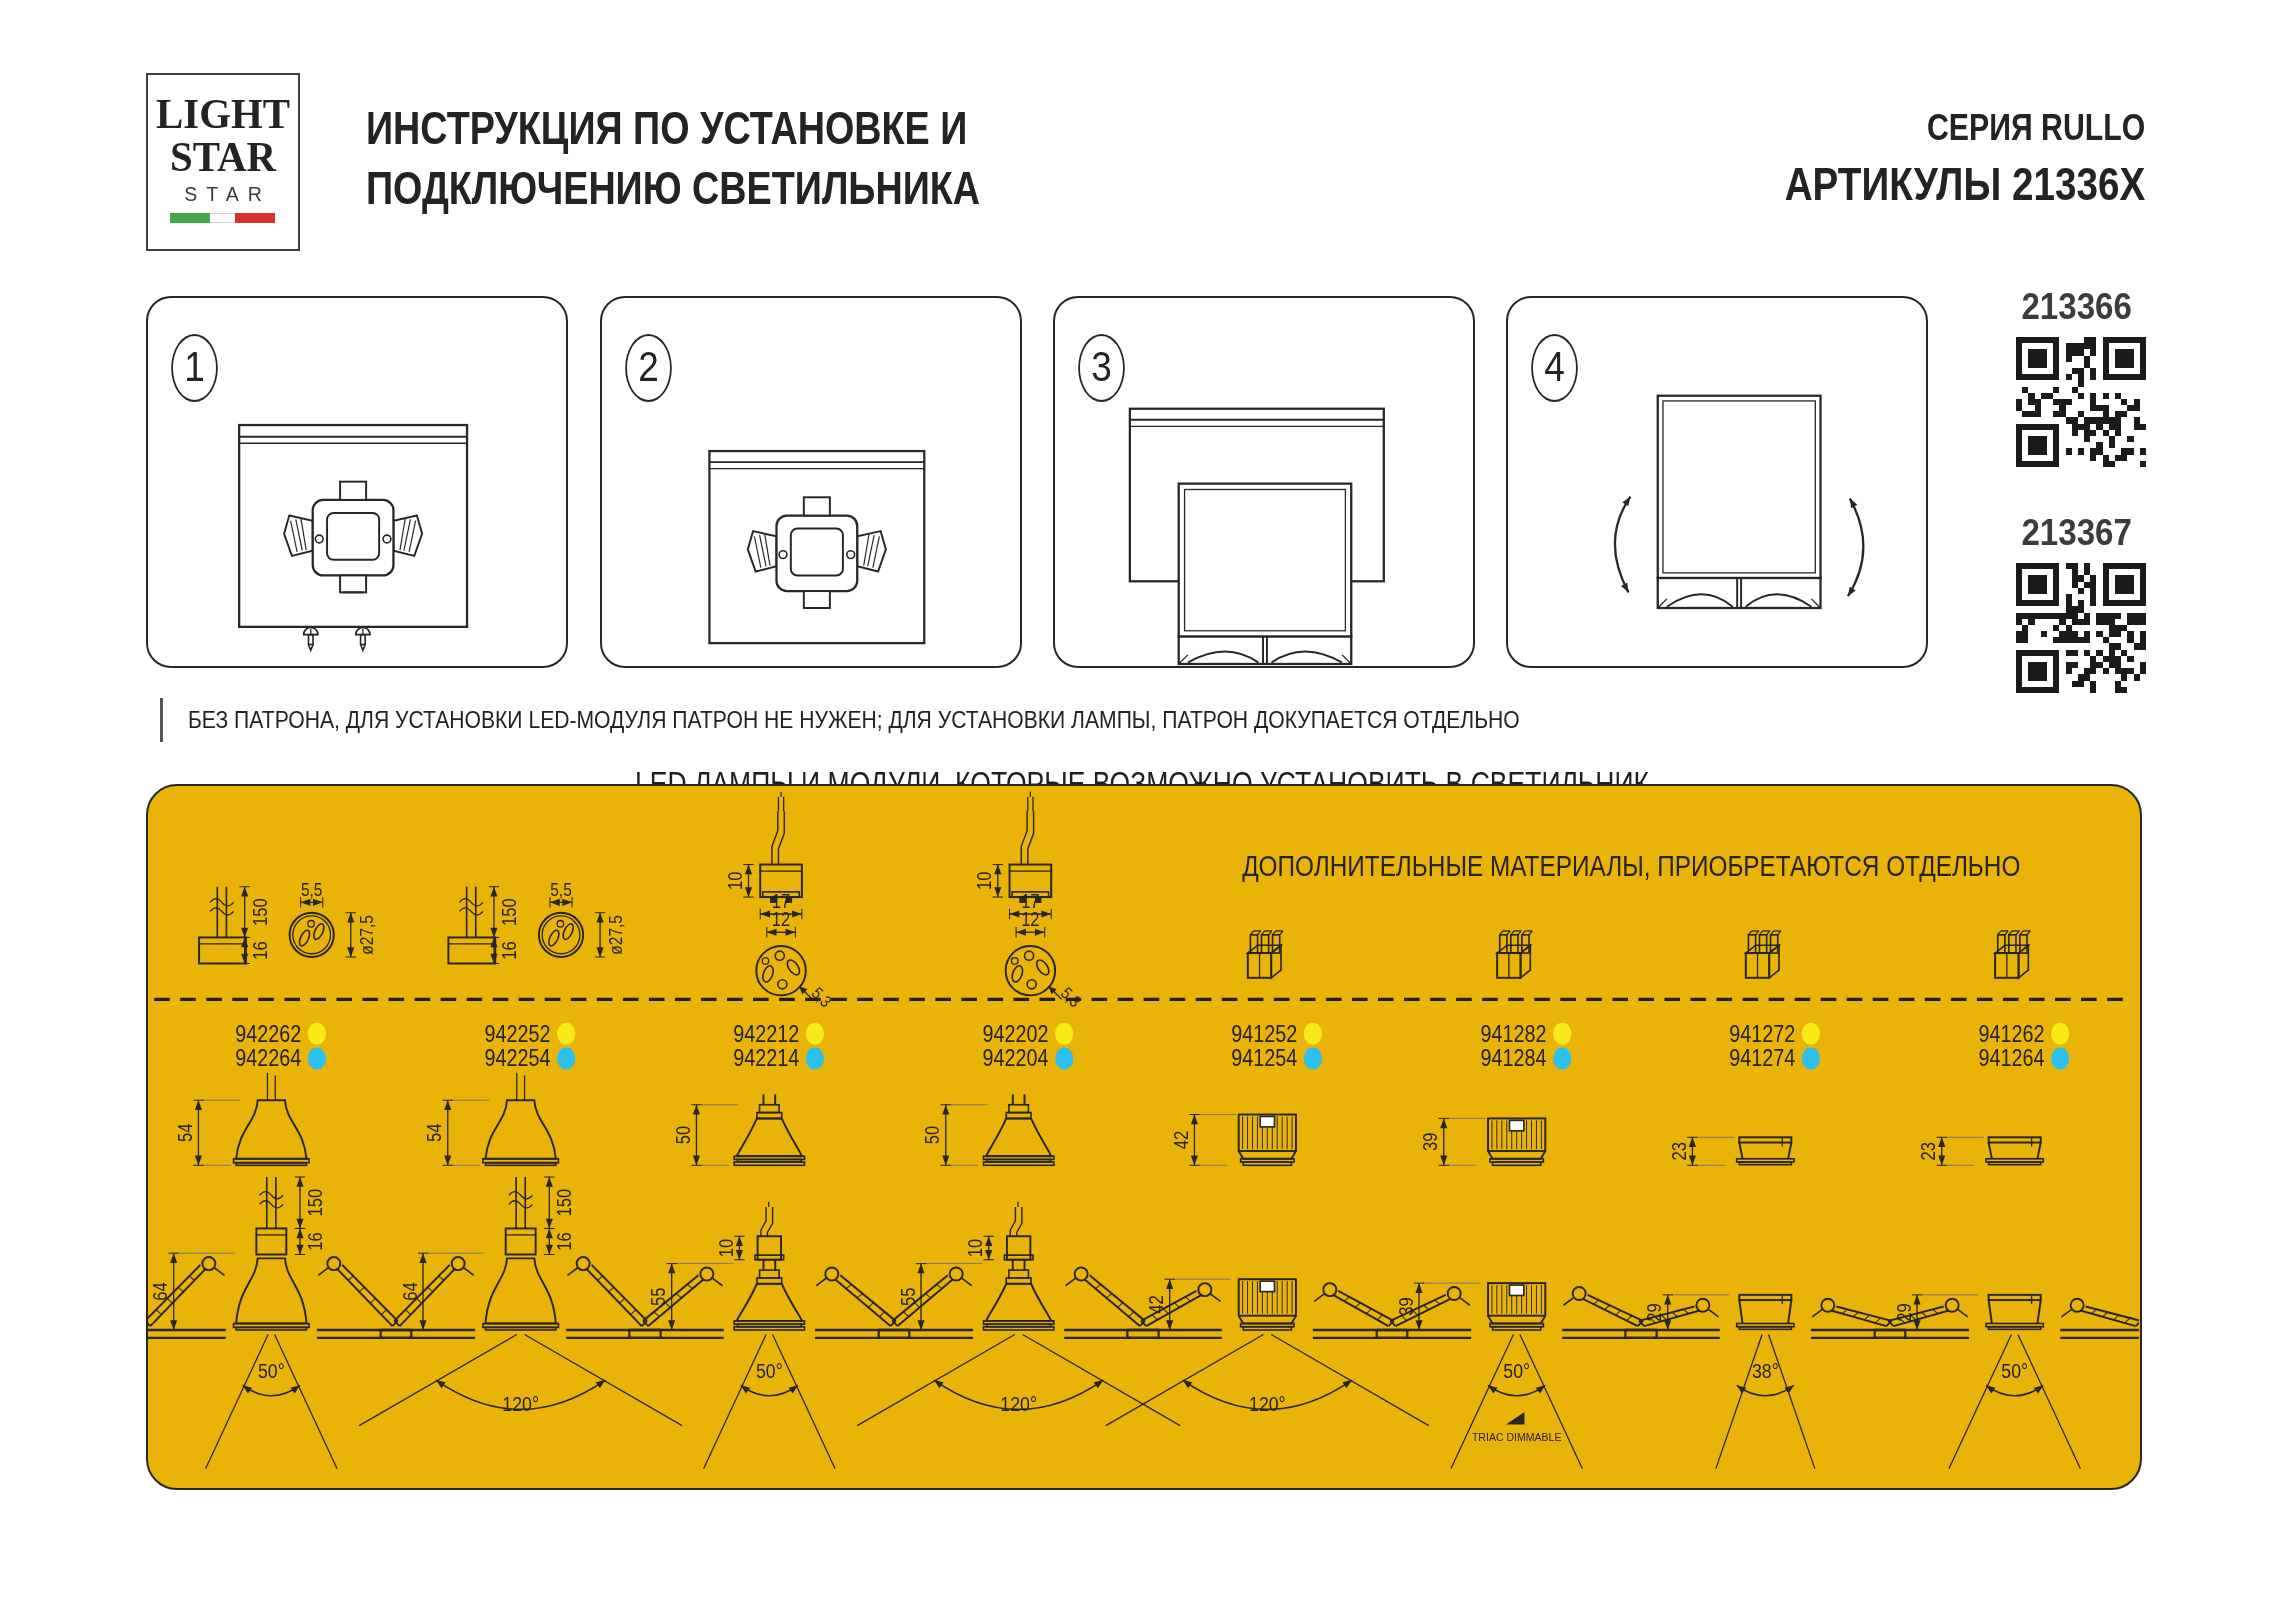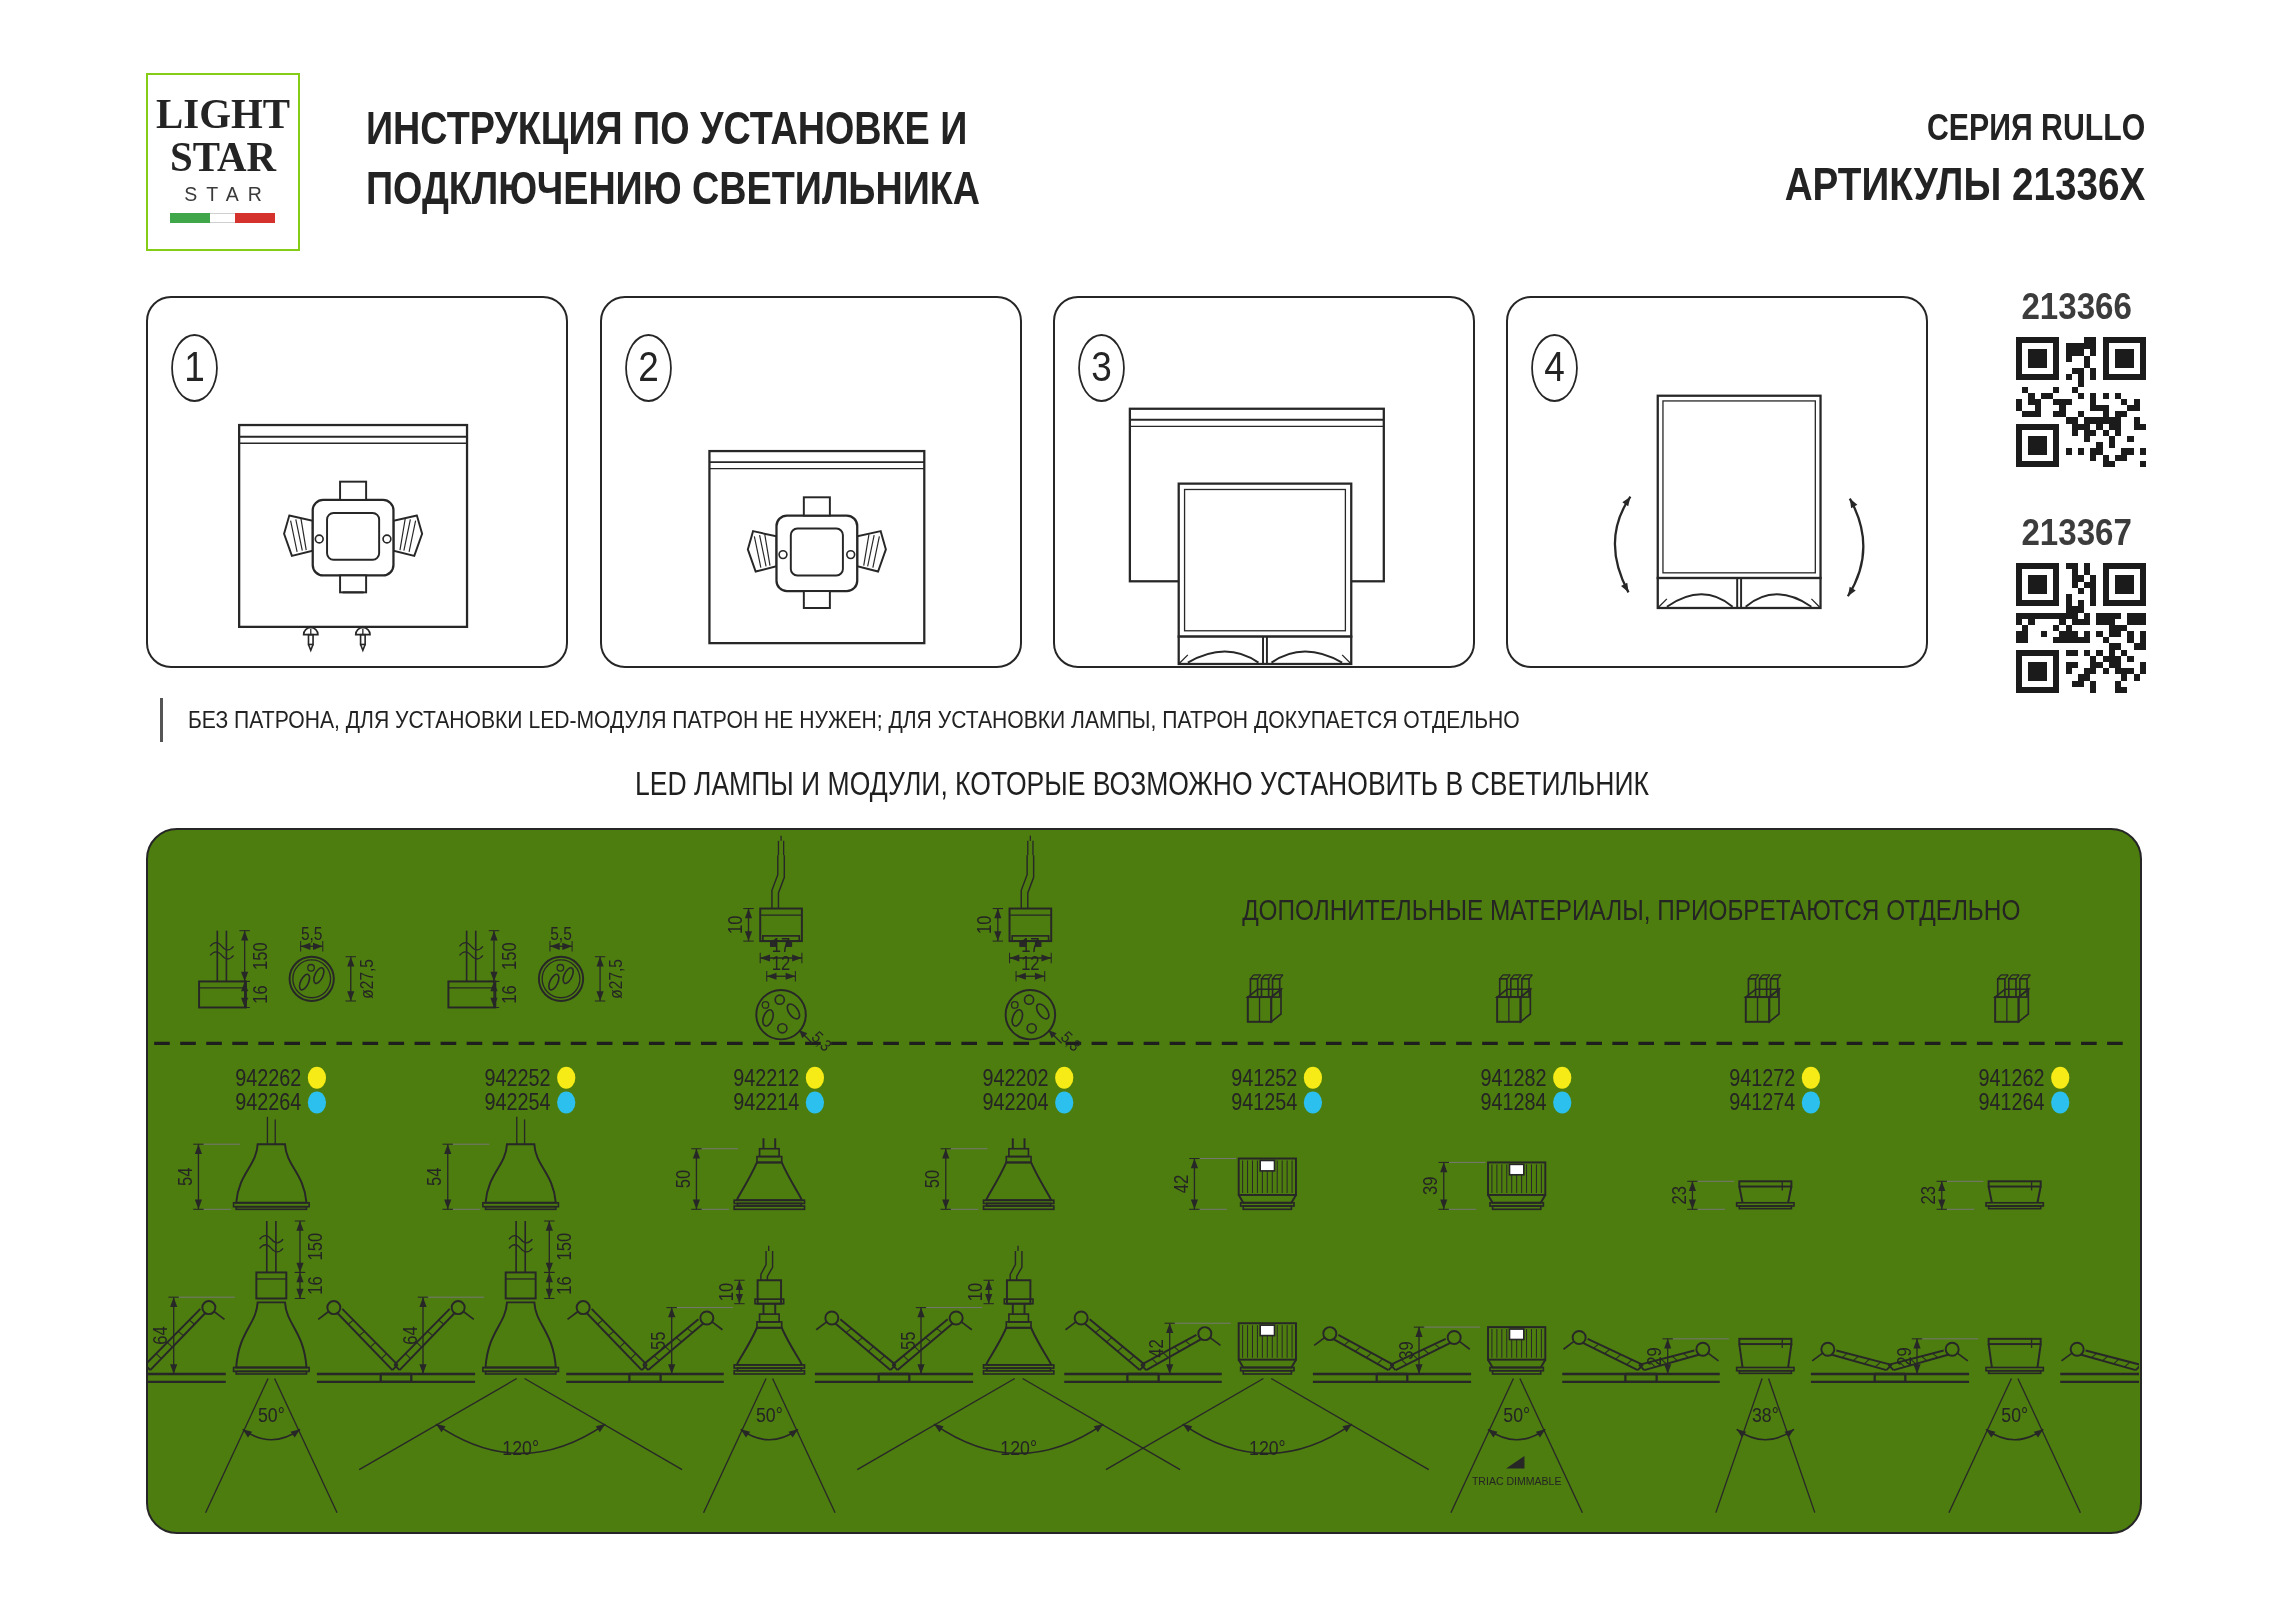--- a/index.html
+++ b/index.html
@@ -1,20 +1,20 @@
 <!DOCTYPE html>
 <html style="font-size:10.4px"><head>
 <meta charset="utf-8">
 <style>
   html,body{margin:0;padding:0;background:#fff;}
   #page{position:relative;width:2284px;height:1616px;background:#ffffff;
         font-family:"Liberation Sans",sans-serif;color:#242424;overflow:hidden;}
 
   
-  .logo-box{position:absolute;left:146px;top:73px;width:150px;height:174px;border:2px solid #84cc16;background:#fff;}
+  .logo-box{position:absolute;left:146px;top:73px;width:150px;height:174px;border:2px solid #404040;background:#fff;}
   .logo-word1{position:absolute;top:14.3px;left:0;width:100%;text-align:center;
              font-family:"Liberation Serif",serif;font-weight:bold;font-size:43px;transform:scaleX(.95);}
   .logo-word2{position:absolute;top:57px;left:0;width:100%;text-align:center;
              font-family:"Liberation Serif",serif;font-weight:bold;font-size:43px;transform:scaleX(.95);}
   .logo-word3{position:absolute;top:108px;left:0;width:100%;text-align:center;
              font-size:19.5px;letter-spacing:9px;text-indent:9px;color:#3a3a3a;}
   .logo-flag{position:absolute;left:22px;top:138px;width:105px;height:9.8px;display:flex;}
   .flag-g{flex:38;}
   .flag-w{flex:24;background:#fff;border-top:0.7px solid #d0d0d0;border-bottom:0.7px solid #d0d0d0;}
   .flag-r{flex:38;}
@@ -37,21 +37,21 @@
   .qr-svg{margin-top:9px;width:130px;height:130px;}
 
   
   .note-bar{position:absolute;left:160px;top:698px;width:3.3px;height:44px;background:#555;}
   .note-text{position:absolute;left:188px;top:706px;font-size:24px;transform:scaleX(.88);
              transform-origin:left top;white-space:nowrap;color:#222;}
   .section-title{position:absolute;left:0;top:764px;width:2284px;text-align:center;font-size:34px;
              transform:scaleX(.78);transform-origin:center top;white-space:nowrap;color:#1f1f1f;}
 
   
-  .big-box{position:absolute;left:146px;top:828px;width:1992px;height:702px;border:2.6px solid #262626;border-radius:31px;background:#4d7c0f;}
+  .big-box{position:absolute;left:146px;top:784px;width:1992px;height:702px;border:2.6px solid #262626;border-radius:31px;background:#eab308;}
   #diagram{position:absolute;left:-1.3px;top:-1.3px;width:1992px;height:702px;}
 
   .footer{position:absolute;left:0;top:1553px;width:2284px;text-align:center;font-size:31px;font-weight:bold;color:#2e2e2e;}
   svg text{font-family:"Liberation Sans",sans-serif;}
 </style>
 </head>
 <body>
 
 <div id="page">
 

